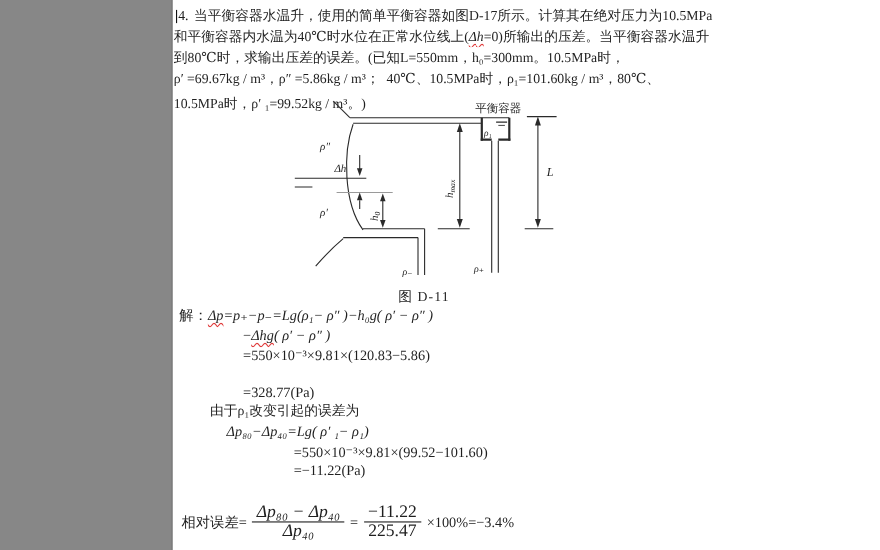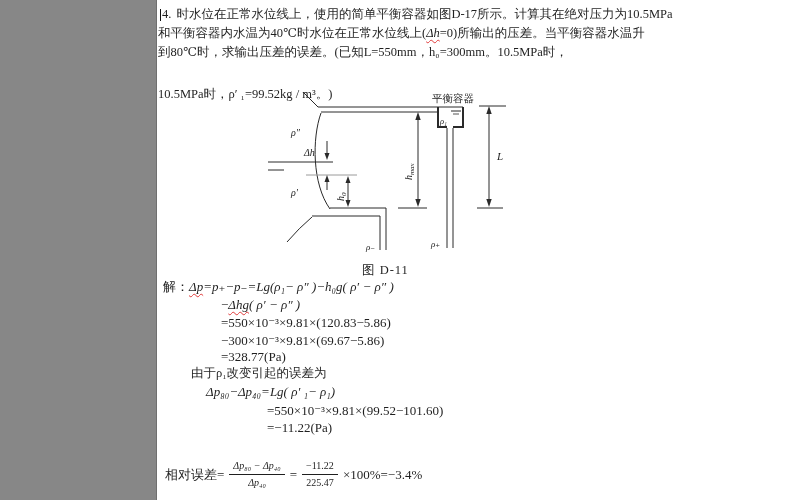--- a/index.html
+++ b/index.html
@@ -20,37 +20,38 @@
     text-decoration:underline;
     text-decoration-style:wavy;
     text-decoration-color:#e03a3a;
     text-decoration-thickness:1px;
     text-underline-offset:2px;
     text-decoration-skip-ink:none;
   }
   .cursor{position:absolute;left:160px;top:9px;width:1px;height:12px;background:#111;}
   .num-prefix{margin-right:5px;}
   .krow{display:flex;align-items:center;height:40px;}
-  .frac{display:inline-flex;flex-direction:column;align-items:center;margin:0 5px;font-size:10px;line-height:14px;}
+  .frac{display:inline-flex;flex-direction:column;align-items:center;margin:0 5px;font-size:16px;line-height:14px;}
   .frac .num{border-bottom:1px solid #1f1f1f;padding:0 4px 1px 4px;}
   .frac .den{padding-top:1px;}
   .caption{letter-spacing:1px;}
   svg text{fill:#1f1f1f;}
   svg .lab{font-family:"Liberation Serif","DejaVu Serif",serif;font-style:italic;}
 </style>
 </head>
 <body>
 
 <div class="screen">
   <div class="page"></div>
   <div class="cursor"></div>
 
-  <div class="t" style="left:162px;top:7px;"><span class="num-prefix">4.</span><span>时水位在正常水位线上，使用的简单平衡容器如图D-17所示。计算其在绝对压力为10.5MPa</span></div>
+  <div class="t" style="left:162px;top:7px;"><span class="num-prefix">4.</span><span>当平衡容器水温升，使用的简单平衡容器如图D-17所示。计算其在绝对压力为10.5MPa</span></div>
   <div class="t" style="left:158px;top:26px;"><span>和平衡容器内水温为40℃时水位在正常水位线上(</span><span class="wavy it">Δh</span><span>=0)所输出的压差。当平衡容器水温升</span></div>
   <div class="t" style="left:158px;top:45px;">到80℃时，求输出压差的误差。(已知L=550mm，h₀=300mm。10.5MPa时，</div>
+  <div class="t" style="left:158px;top:64px;">ρ′ =69.67kg / m³，ρ″ =5.86kg / m³；  40℃、10.5MPa时，ρ₁=101.60kg / m³，80℃、</div>
   <div class="t" style="left:158px;top:87px;">10.5MPa时，ρ′ ₁=99.52kg / m³。)</div>
 
   <svg style="position:absolute;left:260px;top:86px;" width="300" height="186" viewBox="260 86 300 186">
     <g stroke="#2a2a2a" stroke-width="1" fill="none">
       <line x1="303" y1="92" x2="318" y2="107"></line>
       <path d="M 321,113 C 312,138 312,184 330,209"></path>
       <path d="M 312,217 Q 299,228 287,242"></path>
     </g>
     <g stroke="#2a2a2a" stroke-width="1" fill="none">
       <line x1="318" y1="107" x2="463" y2="107"></line>
@@ -113,21 +114,20 @@
     <text class="lab" x="366" y="250" font-size="9">ρ₋</text>
     <text class="lab" x="431" y="247" font-size="9">ρ₊</text>
     <text x="432" y="102" font-size="10.5">平衡容器</text>
   </svg>
 
   <div class="t caption" style="left:362px;top:263px;">图 D-11</div>
 
   <div class="t eq" style="left:163px;top:279px;"><span>解：</span><span class="wavy it">Δp</span><span class="it">=p₊−p₋=Lg(ρ₁− ρ″ )−h₀g( ρ′ − ρ″ )</span></div>
   <div class="t eq" style="left:221px;top:297px;"><span>−</span><span class="wavy it">Δhg</span><span class="it">( ρ′ − ρ″ )</span></div>
   <div class="t eq" style="left:221px;top:315px;">=550×10⁻³×9.81×(120.83−5.86)</div>
-  <div class="t eq" style="left:221px;top:333px;">−300×10⁻³×9.81×(69.67−5.86)</div>
   <div class="t eq" style="left:221px;top:349px;">=328.77(Pa)</div>
   <div class="t" style="left:191px;top:366px;">由于ρ₁改变引起的误差为</div>
   <div class="t eq it" style="left:206px;top:384px;">Δp₈₀−Δp₄₀=Lg( ρ′ ₁− ρ₁)</div>
   <div class="t eq" style="left:267px;top:403px;">=550×10⁻³×9.81×(99.52−101.60)</div>
   <div class="t eq" style="left:267px;top:420px;">=−11.22(Pa)</div>
 
   <div class="t eq krow" style="left:165px;top:454px;">
     <span>相对误差=</span>
     <span class="frac it"><span class="num">Δp₈₀ − Δp₄₀</span><span class="den">Δp₄₀</span></span>
     <span>=</span>

